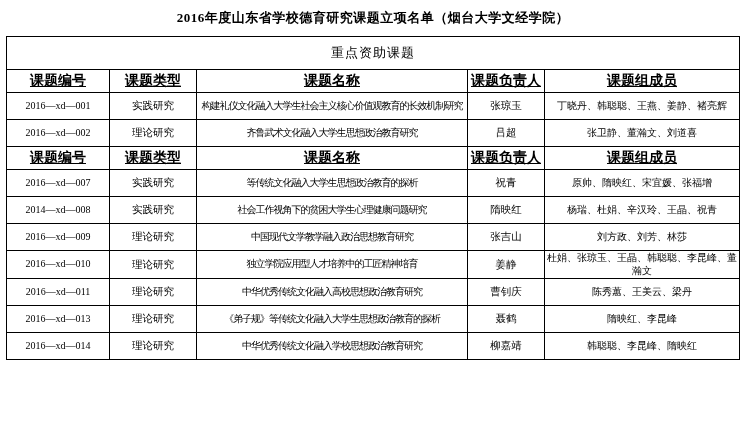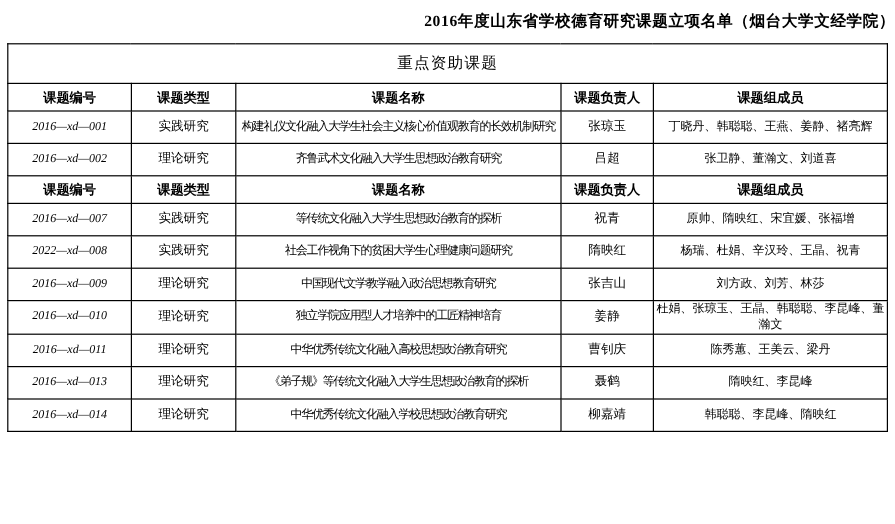--- a/index.html
+++ b/index.html
@@ -8,21 +8,21 @@
     background: #ffffff;
     width: 746px;
     height: 437px;
     color: #000;
     font-family: "Liberation Serif", "DejaVu Serif", serif;
     overflow: hidden;
   }
   .page-title {
     margin: 0;
     padding: 9px 0 9px 0;
-    text-align: right;
+    text-align: center;
     font-size: 13px;
     font-weight: bold;
     letter-spacing: 0.5px;
   }
   table.projects {
     border-collapse: collapse;
     table-layout: fixed;
     width: 734px;
     margin: 0 auto;
   }
@@ -34,36 +34,36 @@
     overflow: hidden;
   }
   td.section-cell {
     height: 30px;
     font-size: 13px;
     font-weight: normal;
     letter-spacing: 1px;
   }
   th.col-header {
     height: 20px;
-    font-size: 11px;
+    font-size: 14px;
     font-weight: bold;
+    text-decoration: underline;
   }
   td.data {
     height: 24px;
     font-size: 10.5px;
     line-height: 1.25;
   }
   td.data.name-cell {
     font-size: 10px;
     letter-spacing: -1px;
     white-space: nowrap;
   }
   td.data.id-cell {
     font-size: 10px;
-    font-style: italic;
   }
   td.data.members-cell {
     font-size: 10px;
     border-radius: 10px;
   }
 </style>
 </head>
 <body>
 
 <h1 class="page-title">2016年度山东省学校德育研究课题立项名单（烟台大学文经学院）</h1>
@@ -109,21 +109,21 @@
         <th class="col-header">课题组成员</th>
       </tr>
       <tr>
         <td class="data id-cell">2016—xd—007</td>
         <td class="data type-cell">实践研究</td>
         <td class="data name-cell">等传统文化融入大学生思想政治教育的探析</td>
         <td class="data leader-cell">祝青</td>
         <td class="data members-cell">原帅、隋映红、宋宜媛、张福增</td>
       </tr>
       <tr>
-        <td class="data id-cell">2022—xd—008</td>
+        <td class="data id-cell">2014—xd—008</td>
         <td class="data type-cell">实践研究</td>
         <td class="data name-cell">社会工作视角下的贫困大学生心理健康问题研究</td>
         <td class="data leader-cell">隋映红</td>
         <td class="data members-cell">杨瑞、杜娟、辛汉玲、王晶、祝青</td>
       </tr>
       <tr>
         <td class="data id-cell">2016—xd—009</td>
         <td class="data type-cell">理论研究</td>
         <td class="data name-cell">中国现代文学教学融入政治思想教育研究</td>
         <td class="data leader-cell">张吉山</td>

